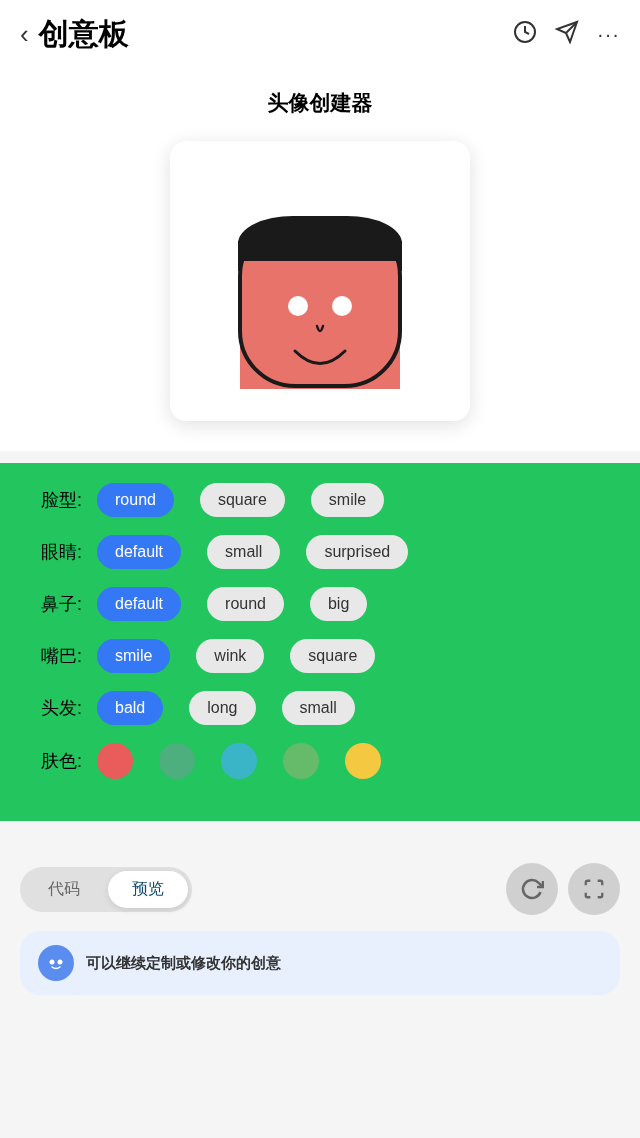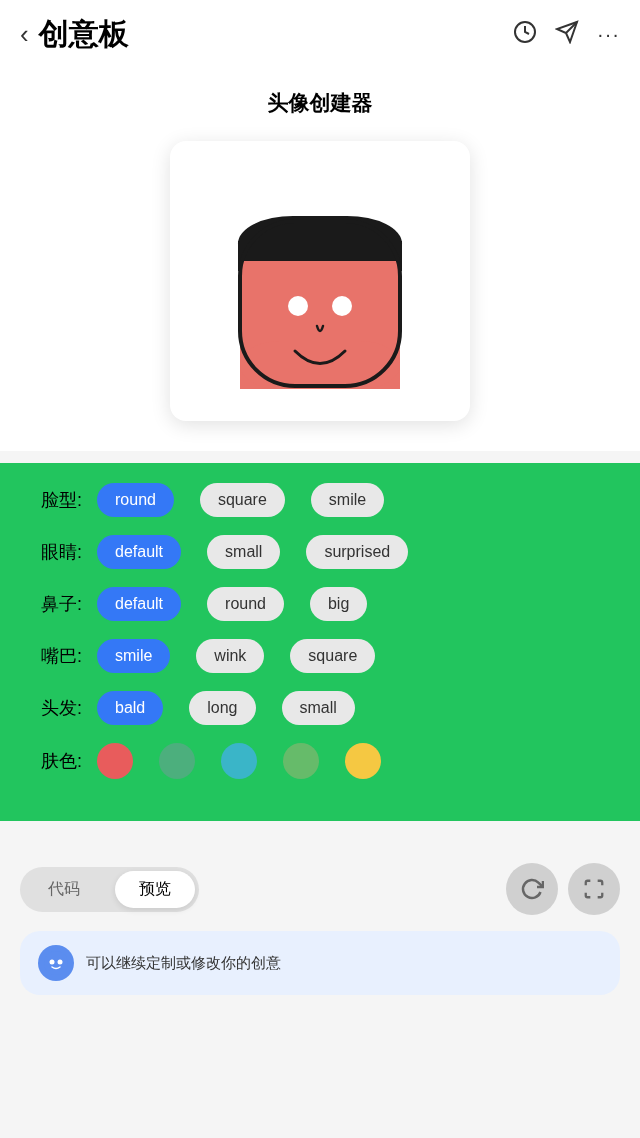--- a/index.html
+++ b/index.html
@@ -126,36 +126,36 @@
     }
 
     
     .bottom-area {
       background: #f5f5f5;
       margin-top: 16px;
       padding: 16px 20px;
     }
     .tab-bar {
       display: flex;
-      gap: 11px;
+      gap: 4px;
       background: #e0e0e0;
       border-radius: 24px;
       padding: 4px;
       width: fit-content;
     }
     .tab-item {
       padding: 8px 24px;
       border-radius: 20px;
       font-size: 16px;
       cursor: pointer;
       font-weight: 500;
     }
     .tab-item.active {
       background: #fff;
-      color: #000000;
+      color: #0c4a6e;
       box-shadow: 0 2px 6px rgba(0,0,0,0.1);
     }
     .tab-item.inactive {
       background: transparent;
       color: #666;
     }
     .action-circle {
       width: 52px;
       height: 52px;
       border-radius: 50%;
@@ -184,20 +184,21 @@
       border-radius: 50%;
       background: #5b8def;
       display: flex;
       align-items: center;
       justify-content: center;
       flex-shrink: 0;
     }
     .chat-text {
       font-size: 15px;
       color: #333;
+      font-weight: bold;
     }
 
     .bottom-bar {
       display: flex;
       align-items: center;
       justify-content: space-between;
       margin-top: 10px;
       position: relative;
     }
   </style>

